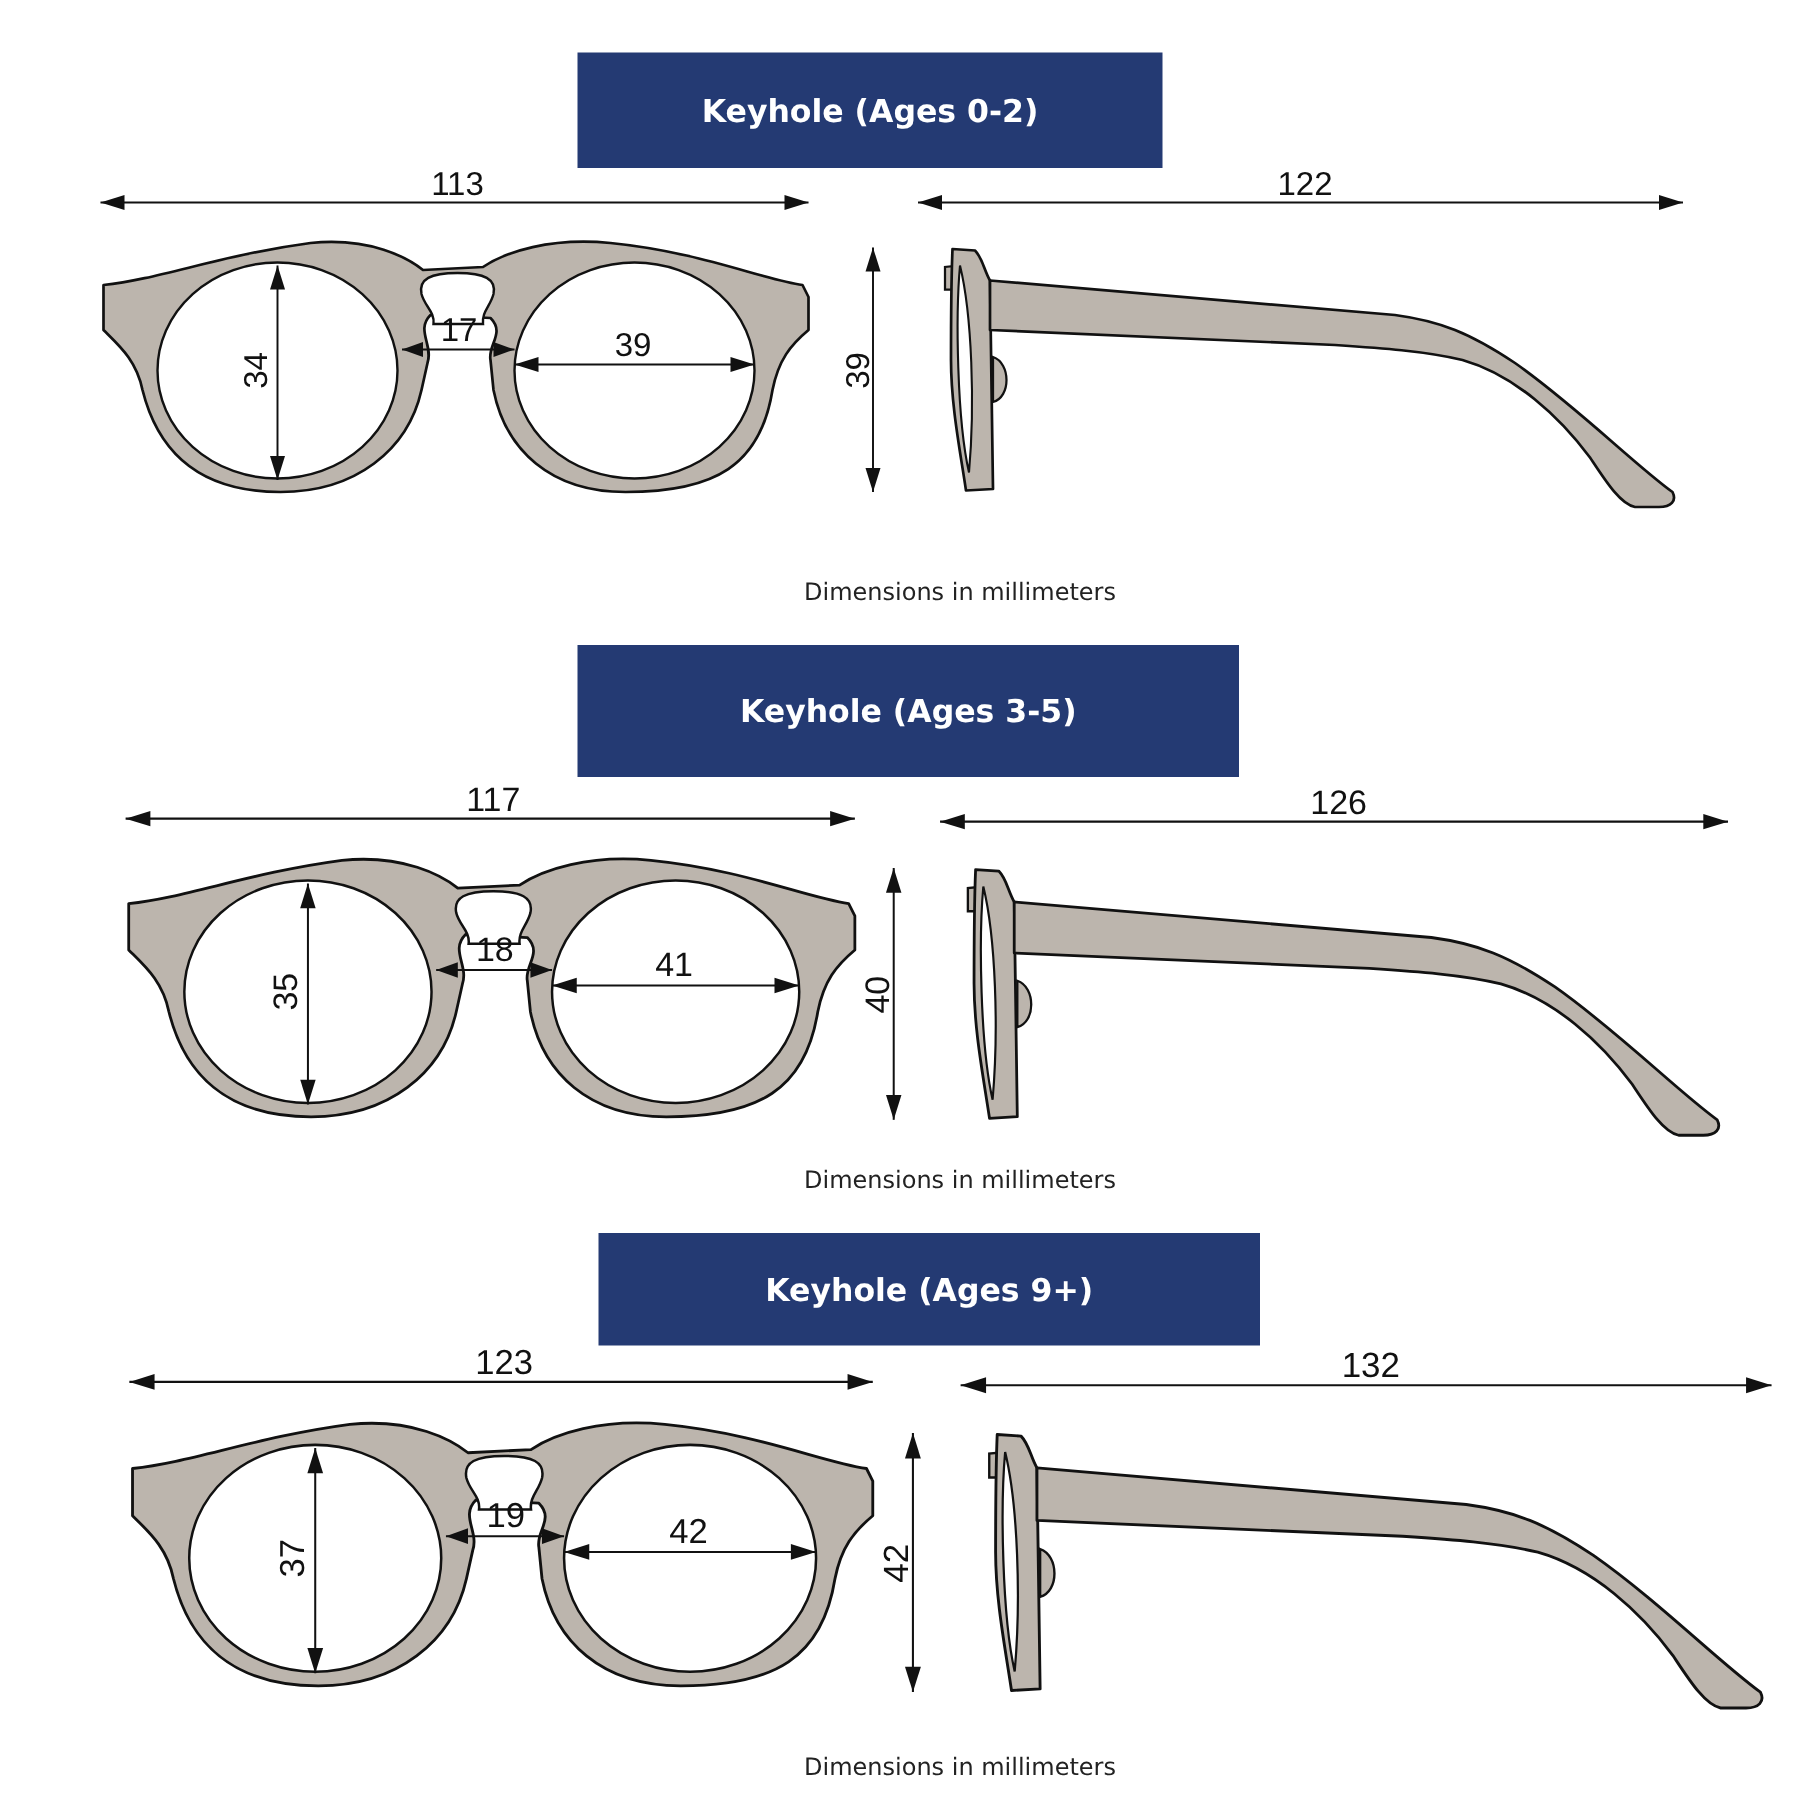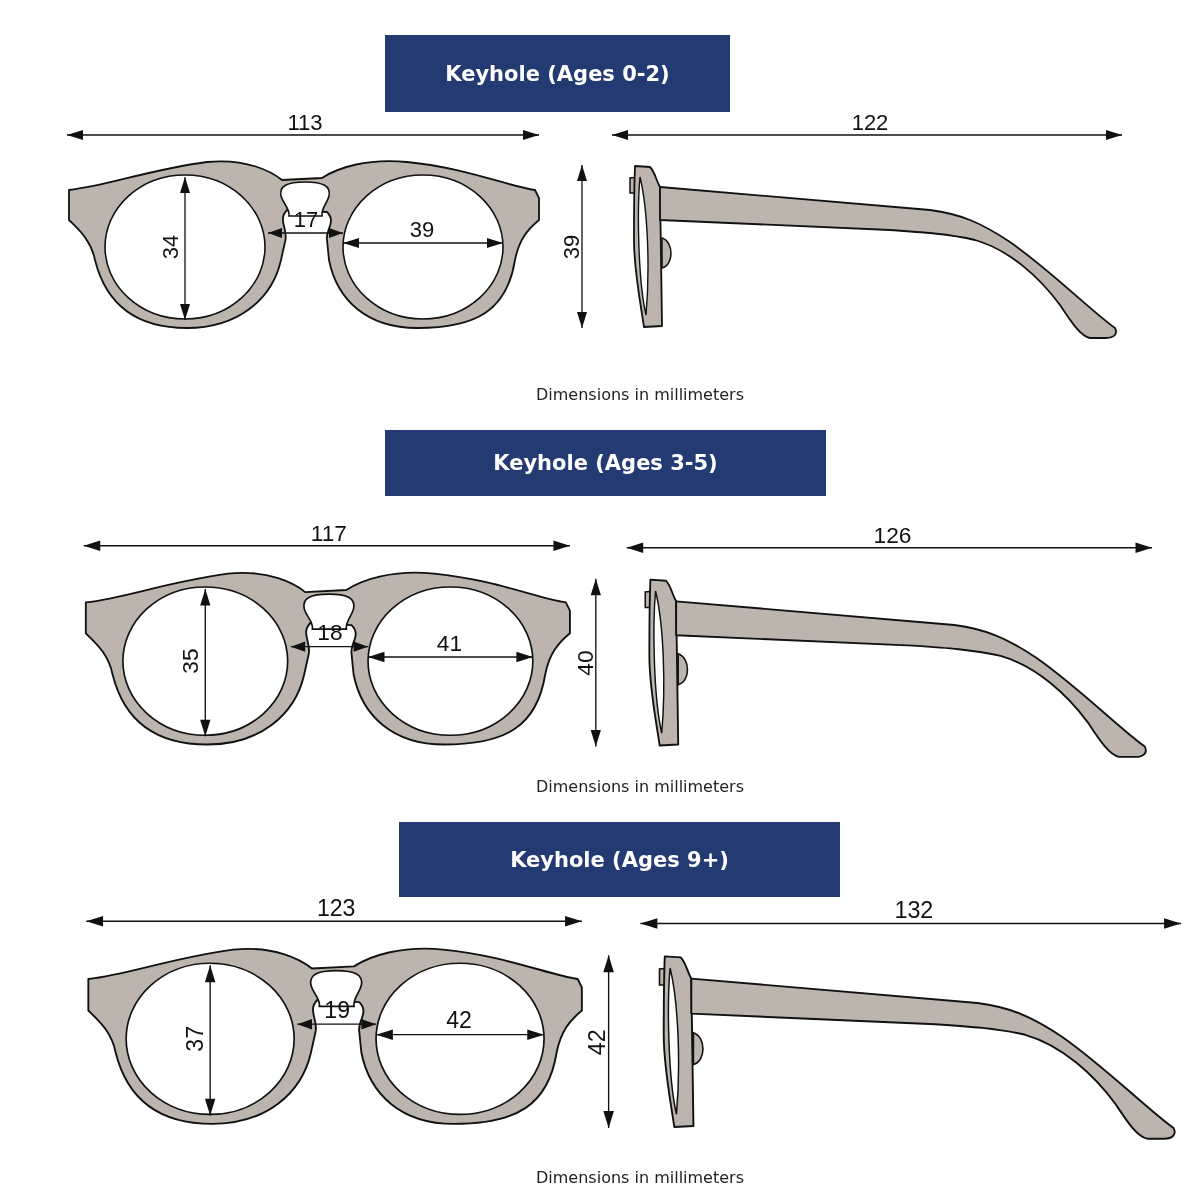--- a/index.html
+++ b/index.html
@@ -11,21 +11,21 @@
   .caption { position:absolute; width:1200px; left:0; text-align:center;
              font-family:"DejaVu Sans", sans-serif; font-size:16px; color:#222;padding-left:40px; }
   svg.section { position:absolute; left:0; overflow:visible; }
   .dim { font-family:"Liberation Sans", sans-serif; font-size:22px; fill:#111; }
 </style>
 </head>
 <body>
 
 <div id="root">
   <div class="section-wrap">
-    <div class="banner" style="left: 385px; top: 35px; width: 345px; height: 77px;">
+    <div class="banner" style="left: 385px; top: 35px; width: 390px; height: 77px;">
       <span>Keyhole (Ages 0-2)</span>
     </div>
 
     <svg class="section front" width="520" height="230" viewBox="-10 -40 490 230" style="left: 42px; top: 110px; transform-origin: 0px 0px; transform: scale(1);">
       <g>
         <line x1="0" y1="-15" x2="472" y2="-15" stroke="#111" stroke-width="1.3"></line>
         <polygon points="0,-15 16,-20 16,-10" fill="#111"></polygon>
         <polygon points="472,-15 456,-20 456,-10" fill="#111"></polygon>
         <text class="dim" x="238" y="-20" text-anchor="middle">113</text>
       </g>
@@ -74,21 +74,21 @@
         <path d="M65,16 L80,17 C85,22 86,30 90,37 L92,176 L74,177 C70,150 64,120 64,90 C64,60 64,40 65,16 Z" fill="#bcb5ad" stroke="#111" stroke-width="1.8" stroke-linejoin="round"></path>
         <path d="M70,27 C67,60 68,130 76,165 C80,120 78,60 70,27 Z" fill="#fff" stroke="#111" stroke-width="1.4"></path>
         <path d="M90,37 L360,60 C390,64 410,72 440,92 C480,120 520,160 545,178 C548,184 544,188 536,188 L520,188 C510,186 500,170 490,155 C470,128 440,100 405,90 C380,84 350,82 320,80 L90,70 Z" fill="#bcb5ad" stroke="#111" stroke-width="1.8" stroke-linejoin="round"></path>
       </g>
     </svg>
 
     <div class="caption" style="top: 385px;">Dimensions in millimeters</div>
   </div>
 
   <div class="section-wrap">
-    <div class="banner" style="left: 385px; top: 430px; width: 441px; height: 66px;">
+    <div class="banner" style="left: 385px; top: 430px; width: 441px; height: 88px;">
       <span>Keyhole (Ages 3-5)</span>
     </div>
 
     <svg class="section front" width="520" height="230" viewBox="-10 -40 490 230" style="left: 58px; top: 520px; transform-origin: 0px 0px; transform: scale(1.03);">
       <g>
         <line x1="0" y1="-15" x2="472" y2="-15" stroke="#111" stroke-width="1.3"></line>
         <polygon points="0,-15 16,-20 16,-10" fill="#111"></polygon>
         <polygon points="472,-15 456,-20 456,-10" fill="#111"></polygon>
         <text class="dim" x="238" y="-20" text-anchor="middle">117</text>
       </g>

